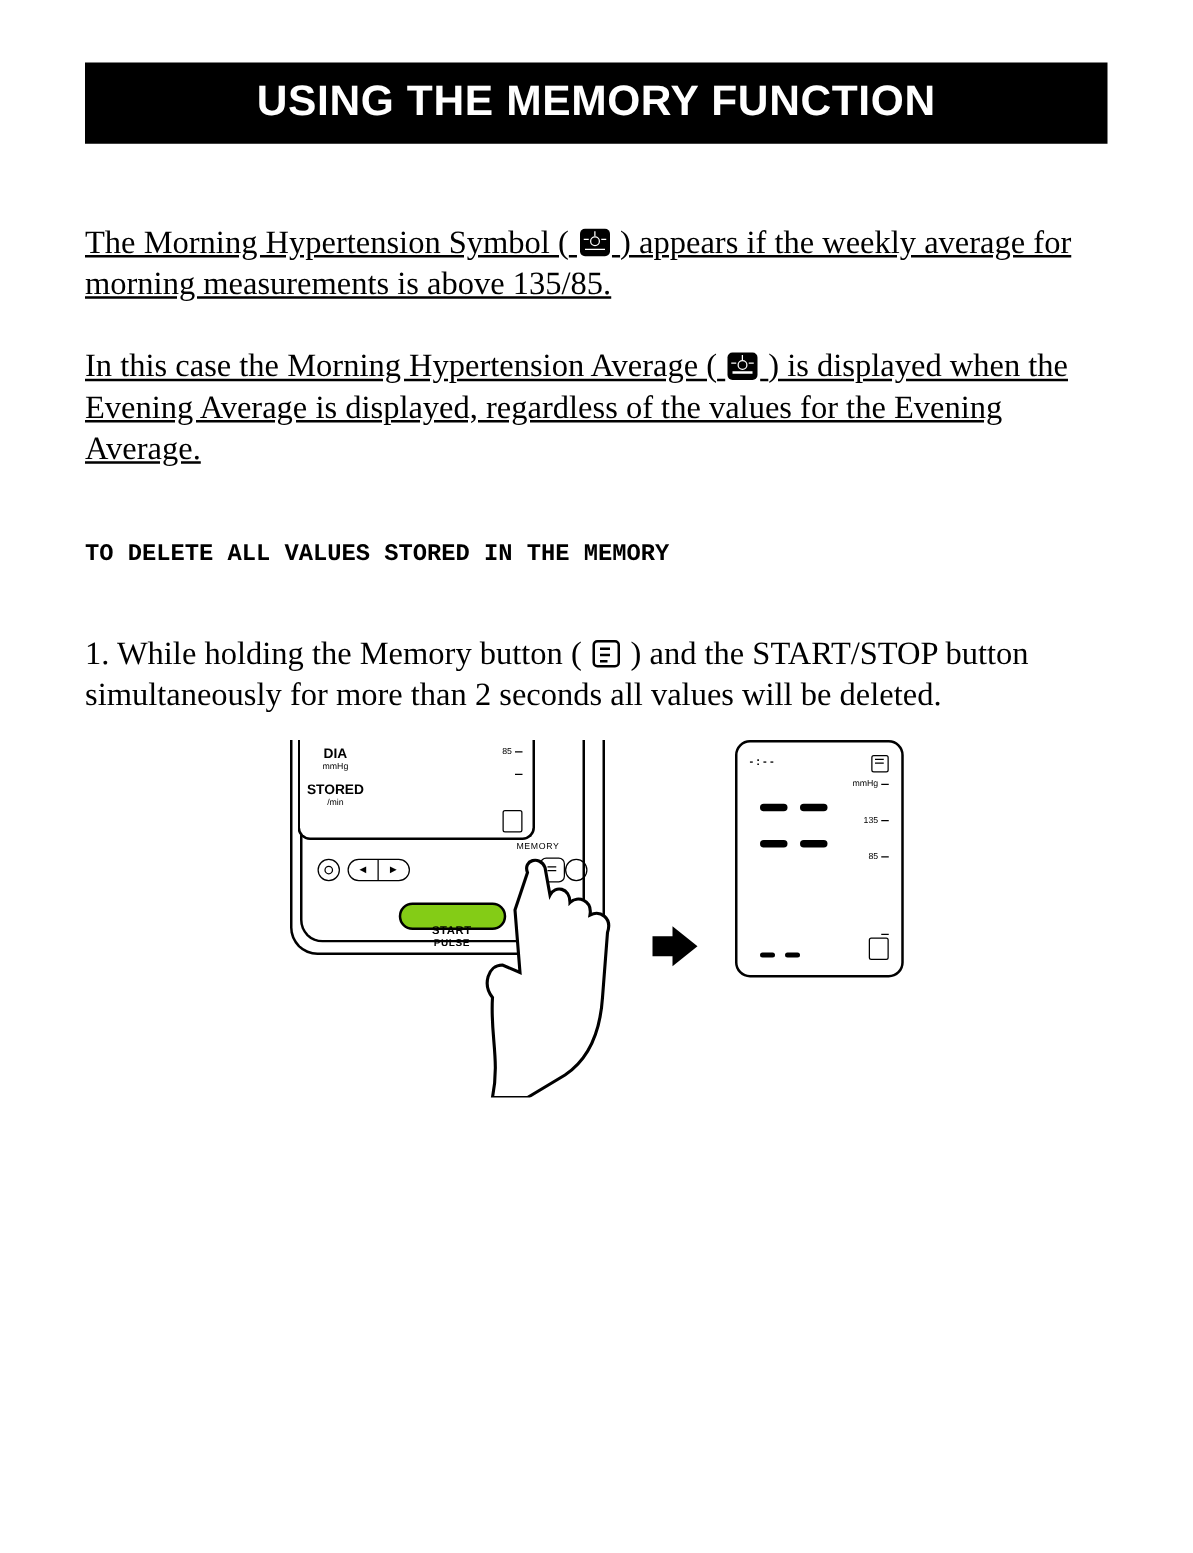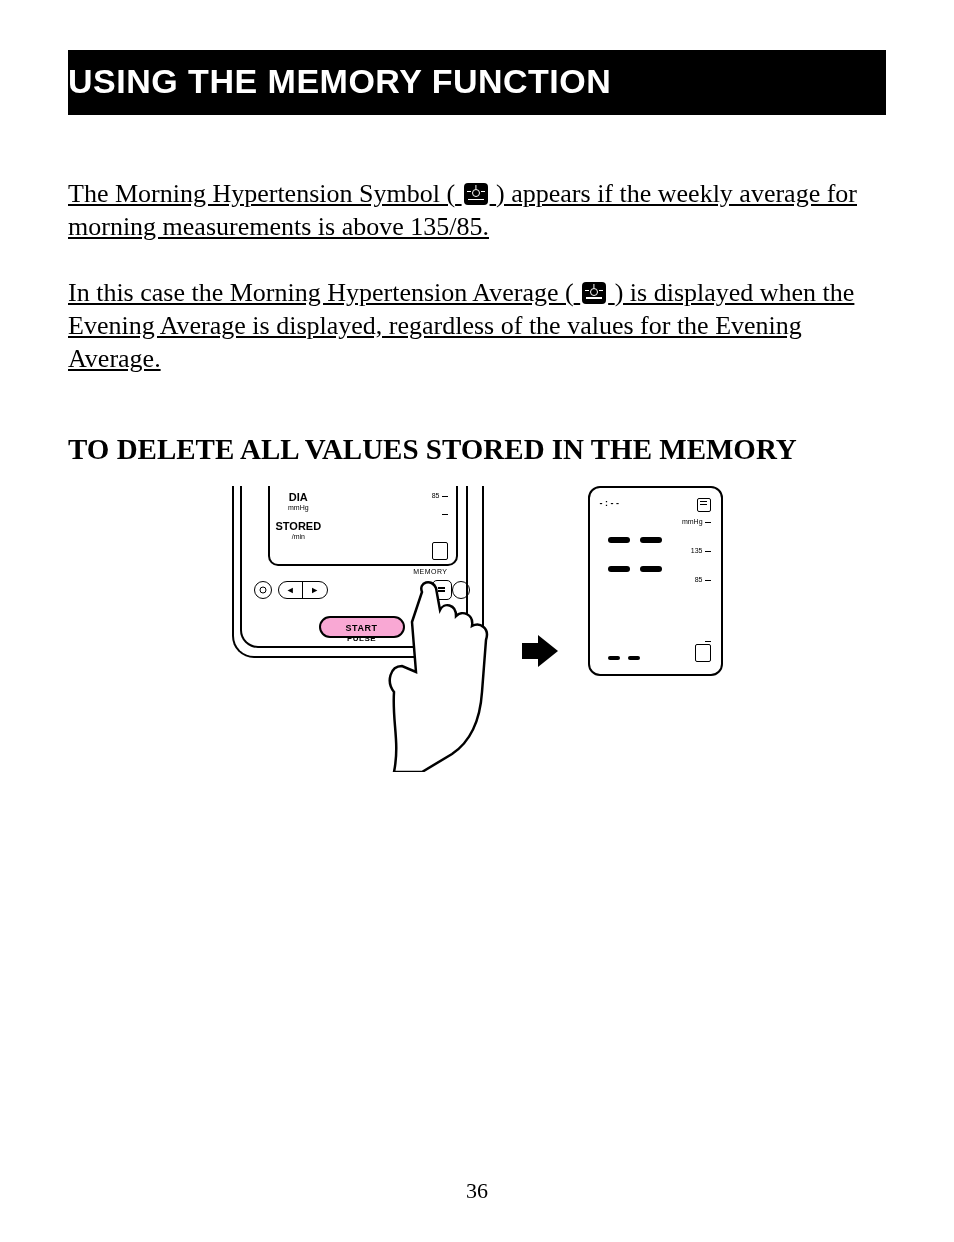--- a/index.html
+++ b/index.html
@@ -13,41 +13,42 @@
   .page {
     width: 954px;
     height: 1242px;
     position: relative;
     box-sizing: border-box;
     padding: 50px 68px 0 68px;
   }
   .title-bar {
     background: #000;
     color: #fff;
-    text-align: left;
+    text-align: center;
     font-family: "Segoe UI", "Helvetica Neue", Arial, sans-serif;
     font-weight: 700;
     font-size: 34px;
     letter-spacing: 0.5px;
     padding: 12px 0 14px 0;
     margin-bottom: 62px;
   }
   .body-text {
     font-size: 26px;
     line-height: 1.28;
   }
   .para {
     margin-bottom: 32px;
     text-decoration: underline;
   }
   .section-head {
     font-weight: 700;
-    font-size: 29px;
+    font-size: 19px;
     margin-top: 56px;
     margin-bottom: 18px;
+    font-family: Liberation Mono, monospace;
   }
   .step {
     font-size: 26px;
     line-height: 1.28;
     margin-top: 50px;
     margin-bottom: 20px;
   }
 
   
   .chip {
@@ -140,21 +141,21 @@
     position: absolute;
     left: 8px; top: 0;
     right: 8px;
     height: 160px;
     border: 2px solid #000;
     border-top: none;
     border-radius: 0 0 18px 18px;
   }
   .screen {
     position: absolute;
-    left: 36px;
+    left: 6px;
     top: 0;
     width: 186px;
     height: 78px;
     border: 2px solid #000;
     border-top: none;
     border-radius: 0 0 10px 10px;
     background: #fff;
   }
   .screen-left {
     position: absolute;
@@ -251,26 +252,26 @@
 
   .startstop {
     position: absolute;
     left: 50%;
     top: 130px;
     transform: translateX(-50%);
     width: 86px;
     height: 22px;
     border: 2px solid #000;
     border-radius: 12px;
-    background: #f9a8d4;
+    background: #84cc16;
     font-family: Arial, sans-serif;
     font-size: 9px;
     font-weight: 700;
     text-align: center;
-    padding-top: 5px;
+    padding-top: 15px;
     box-sizing: border-box;
     letter-spacing: 0.5px;
   }
   .startstop .second { font-size: 8px; display:block; margin-top:-1px;}
 
   
   .hand {
     position: absolute;
     left: 150px;
     top: 86px;
@@ -370,20 +371,25 @@
         <span class="sun"></span>
         <span class="ray r1"></span><span class="ray r2"></span><span class="ray r3"></span>
         <span class="hz"></span>
       </span>
       <span>) is displayed when the Evening Average is displayed, regardless of the values for the Evening Average.</span>
     </div>
 
     <div class="section-head">TO DELETE ALL VALUES STORED IN THE MEMORY</div>
 
 
+    <div class="step">
+      <span>1.</span><span> While holding the Memory button (</span>
+      <span class="memchip"><span class="l3"></span></span>
+      <span>) and the START/STOP button simultaneously for more than 2 seconds all values will be deleted.</span>
+    </div>
 
     <div class="figure-row">
 
       <div class="device-wrap">
         <div class="device-outer"></div>
         <div class="device-inner"></div>
         <div class="screen">
           <div class="screen-left">
             <span>DIA</span>
             <span class="sub">mmHg</span>
@@ -465,14 +471,13 @@
         <div class="bottom-box"></div>
         <div class="bottom-dashes">
             <span></span>
             <span></span>
           </div>
       </div>
 
     </div>
   </div>
 
-  <div class="page-number">36</div>
 </div>
 
 </body></html>

